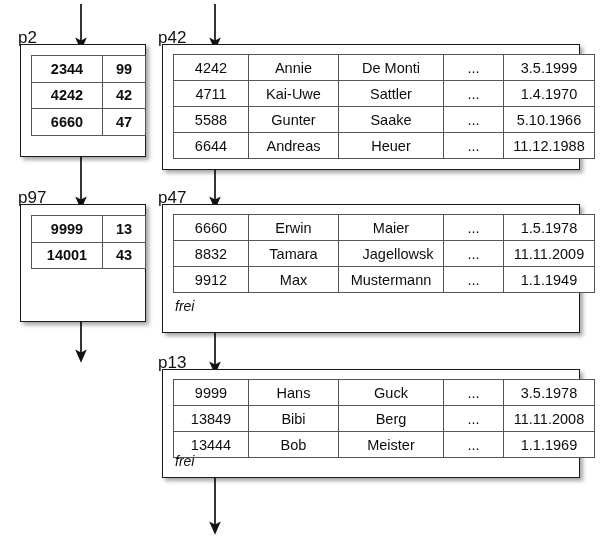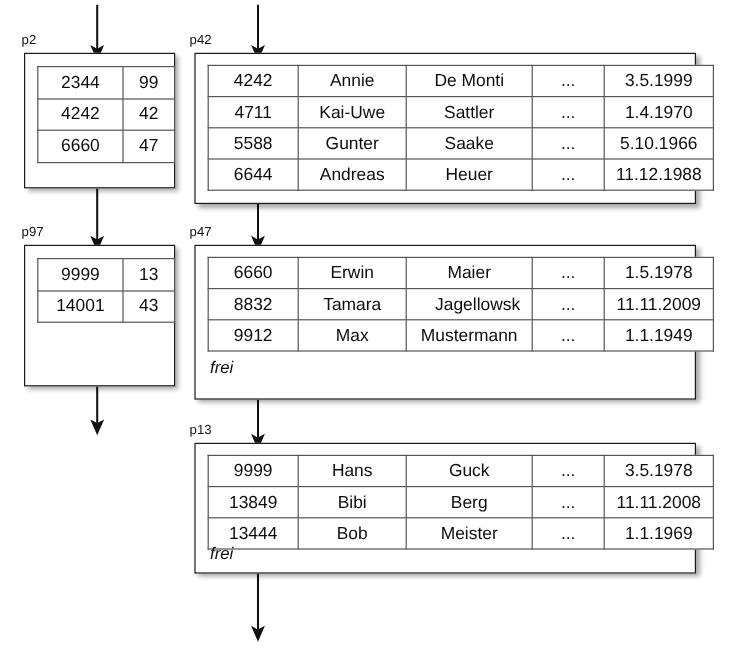--- a/index.html
+++ b/index.html
@@ -15,21 +15,21 @@
   
   .page-box{
     position:absolute;
     background:#ffffff;
     border:1.6px solid #1a1a1a;
     box-shadow:3px 3px 4px rgba(0,0,0,0.35);
     box-sizing:border-box;
   }
   .page-label{
     position:absolute;
-    font-size:11px;
+    font-size:17px;
     color:#111;
     font-family:"Liberation Sans", sans-serif;
     letter-spacing:0px;
     white-space:nowrap;
   }
 
   
   table.rec{
     border-collapse:collapse;
     position:absolute;
@@ -40,21 +40,21 @@
     border:1.2px solid #555;
     text-align:center;
     font-size:14.5px;
     color:#0d0d0d;
     height:25px;
     padding:0 2px;
     font-family:"Liberation Sans", sans-serif;
     white-space:nowrap;
     overflow:hidden;
   }
-  table.rec.small td{font-size:14.5px;height:25.5px;}
+  table.rec.small td{font-size:14.5px;height:25.5px;font-weight:bold;}
 
   .frei{
     position:absolute;
     font-style:italic;
     font-size:14px;
     color:#111;
     font-family:"Liberation Sans", sans-serif;
   }
 
   

